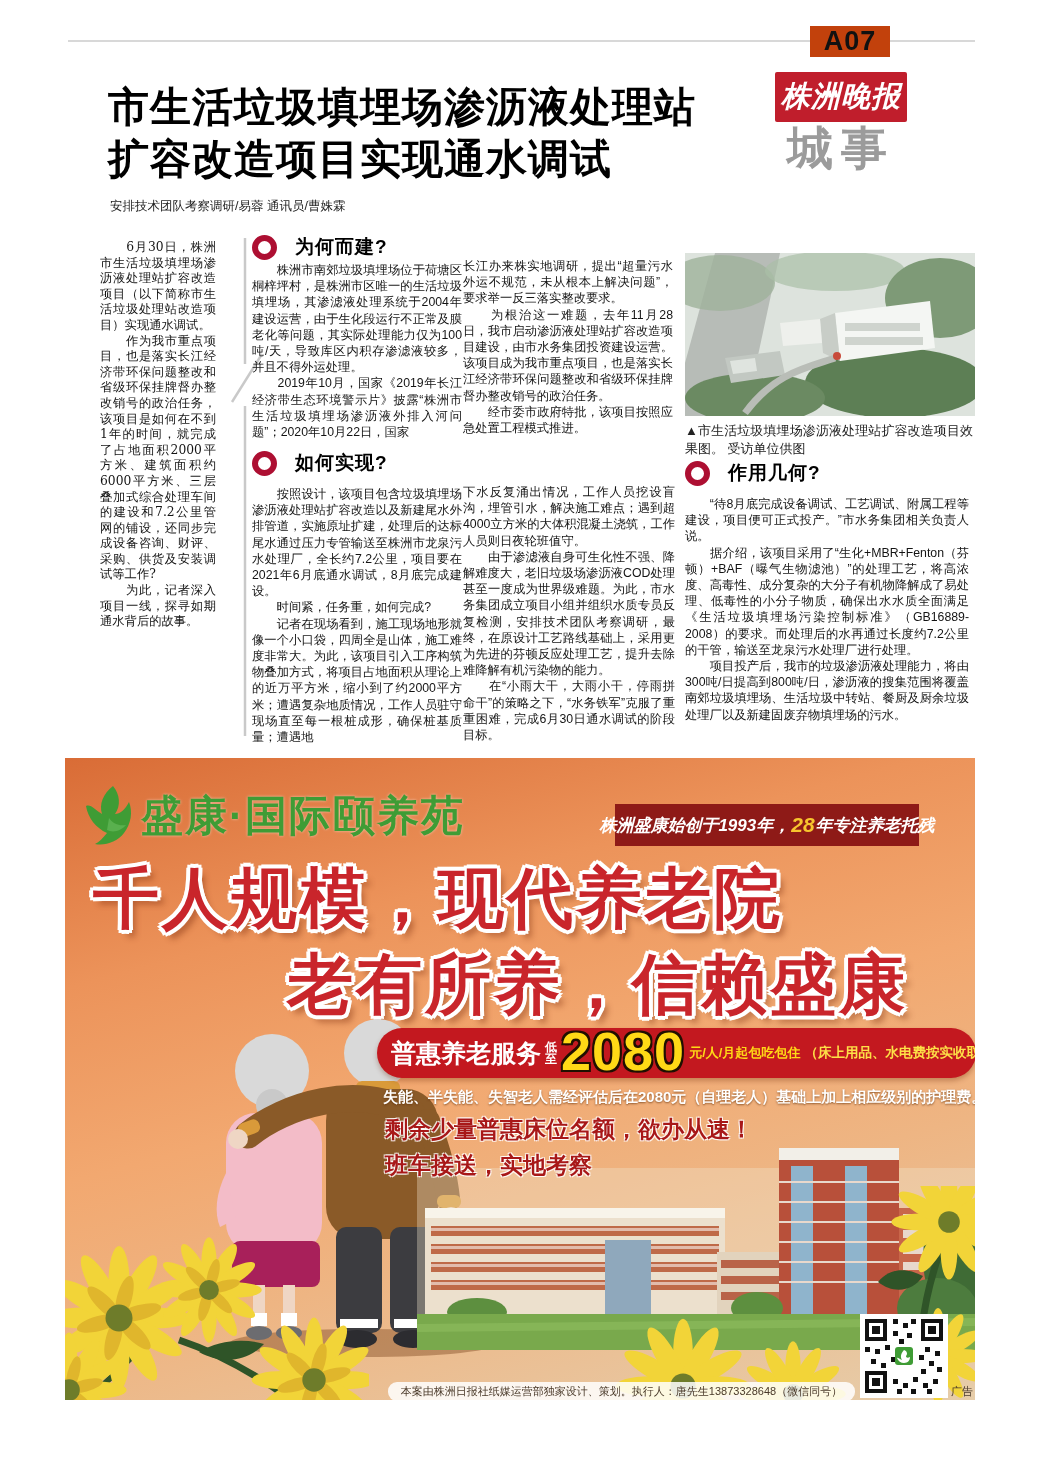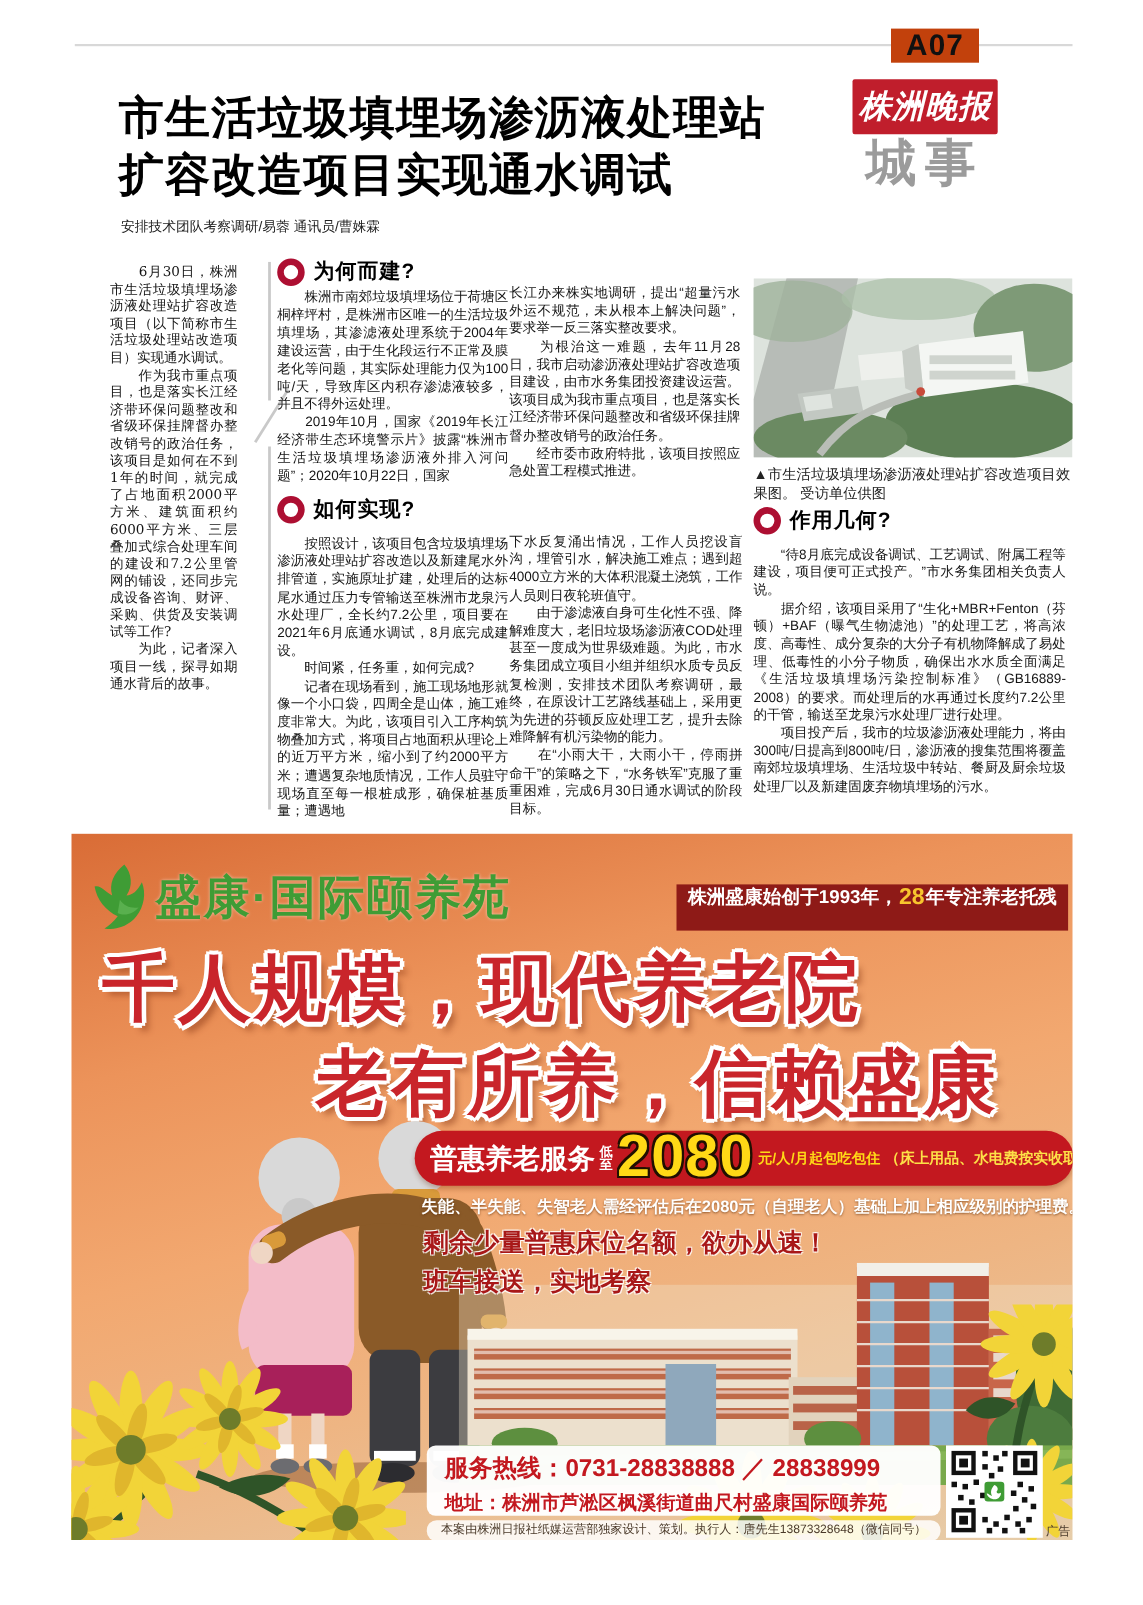--- a/index.html
+++ b/index.html
@@ -19,40 +19,40 @@
   #date-block{left:752px;top:172px;width:180px;text-align:center;font-size:13px;line-height:1.5;
               white-space:pre-line;color:#111;}
   
   .headline{left:108px;width:620px;font-size:41px;font-weight:900;color:#000;letter-spacing:1px;
             white-space:nowrap;}
   #headline1{top:80px;} #headline2{top:132px;}
   #byline{left:110px;top:198px;font-size:12.5px;color:#222;}
   .body-col{font-size:12.3px;line-height:16.2px;text-align:justify;white-space:pre-line;color:#141414;}
   #col-intro{left:100px;top:240px;width:116px;font-family:"DejaVu Serif",serif;line-height:15.6px;}
   #divider{left:228px;top:238px;width:40px;height:500px;}
-  .sec-head{display:flex;align-items:center;gap:8px;}
+  .sec-head{display:flex;align-items:center;gap:18px;}
   .donut{width:13px;height:13px;border:6px solid #ad0f32;border-radius:50%;flex:0 0 auto;}
   .sec-head b{font-size:19px;font-weight:900;color:#000;letter-spacing:1px;}
   #sec1-head{left:252px;top:234px;} #sec2-head{left:252px;top:450px;} #sec3-head{left:685px;top:460px;}
   #col2-b1{left:252px;top:262px;width:210px;}
   #col2-b2{left:252px;top:486px;width:210px;}
   #col3-b1{left:463px;top:258px;width:210px;}
   #col3-b2{left:463px;top:484px;width:212px;}
   #news-photo{left:685px;top:253px;width:290px;height:163px;}
   #photo-caption{left:685px;top:422px;width:288px;font-size:13px;line-height:18px;text-align:justify;color:#222;}
   #col4{left:685px;top:496px;width:284px;}
   
   #ad{left:65px;top:758px;width:910px;height:642px;overflow:hidden;
       background:linear-gradient(165deg,#d96c36 0%,#ec935a 26%,#f2a870 48%,#eeb583 68%,#e9c49c 88%,#e6cdaa 100%);}
   #ad-logo{left:18px;top:26px;width:52px;height:64px;}
   #ad-brand{left:76px;top:30px;font-size:42px;font-weight:900;color:#3f9c35;letter-spacing:2px;
             text-shadow:0 0 3px rgba(255,255,255,.55);white-space:nowrap;}
-  #ad-tagline{left:550px;top:46px;width:356px;height:42px;background:#8e1a17;color:#fff;
-              display:flex;justify-content:center;font-size:17px;font-weight:700;
-              white-space:nowrap;}
+  #ad-tagline{left:550px;top:46px;width:304px;height:42px;background:#8e1a17;color:#fff;
+              display:flex;align-items:center;justify-content:center;font-size:17px;font-weight:700;
+              white-space:nowrap;font-style:italic;}
   #ad-tagline .hl{color:#f7c52e;font-size:21px;font-weight:900;margin:0 1px;}
   .ad-headline{font-weight:900;color:#c9252b;font-size:66px;letter-spacing:3px;white-space:nowrap;
      text-shadow:-3px -3px 0 #fff,3px -3px 0 #fff,-3px 3px 0 #fff,3px 3px 0 #fff,
                  0 -4px 0 #fff,0 4px 0 #fff,-4px 0 0 #fff,4px 0 0 #fff,6px 7px 6px rgba(120,40,10,.45);}
   #ad-headline1{left:28px;top:96px;} #ad-headline2{left:222px;top:182px;}
   #price-pill{left:312px;top:270px;width:575px;height:50px;background:#c3181f;border-radius:27px;
               display:flex;align-items:center;padding:0 10px 0 14px;gap:4px;box-shadow:0 3px 5px rgba(100,30,0,.3);}
   #price-label{color:#fff;font-size:25px;font-weight:900;white-space:nowrap;}
   #price-prefix{width:14px;font-size:12px;line-height:12px;color:#fff;font-weight:700;word-break:break-all;}
   #price-value{color:#ffd916;font-size:54px;font-weight:900;line-height:46px;margin-top:-4px;letter-spacing:1px;
@@ -328,24 +328,20 @@
         </g>
       </defs>
       <path d="M360 30 C340 80 320 140 330 210" stroke="#2f5428" stroke-width="7" fill="none"></path>
       <path d="M330 90 C310 80 295 84 285 96 C300 108 320 106 330 90 Z" fill="#2f5428"></path>
       <use href="#mumR" transform="translate(356,36) scale(1.2)"></use>
       <use href="#mumR" transform="translate(90,200) scale(1.4)"></use>
       <use href="#mumR" transform="translate(200,208) scale(1.1)"></use>
       <use href="#mumR" transform="translate(345,170) scale(1.0)"></use>
     </svg>
 
-    <div class="abs" id="contact-box">
-      <div id="hotline">服务热线：0731-28838888  ／  28838999</div>
-      <div id="address">地址：株洲市芦淞区枫溪街道曲尺村盛康国际颐养苑</div>
-    </div>
     <div class="abs" id="credit-strip">本案由株洲日报社纸媒运营部独家设计、策划。执行人：唐先生13873328648（微信同号）</div>
 
     <svg class="abs" id="qr" viewBox="0 0 82 78">
       <rect width="82" height="78" fill="#fff"></rect>
       <g fill="#111">
         <rect x="2" y="2" width="22" height="22"></rect>
           <rect x="58" y="2" width="22" height="22"></rect>
           <rect x="2" y="54" width="22" height="22"></rect>
         <rect x="30" y="2" width="5" height="5"></rect>
           <rect x="40" y="6" width="5" height="5"></rect>

